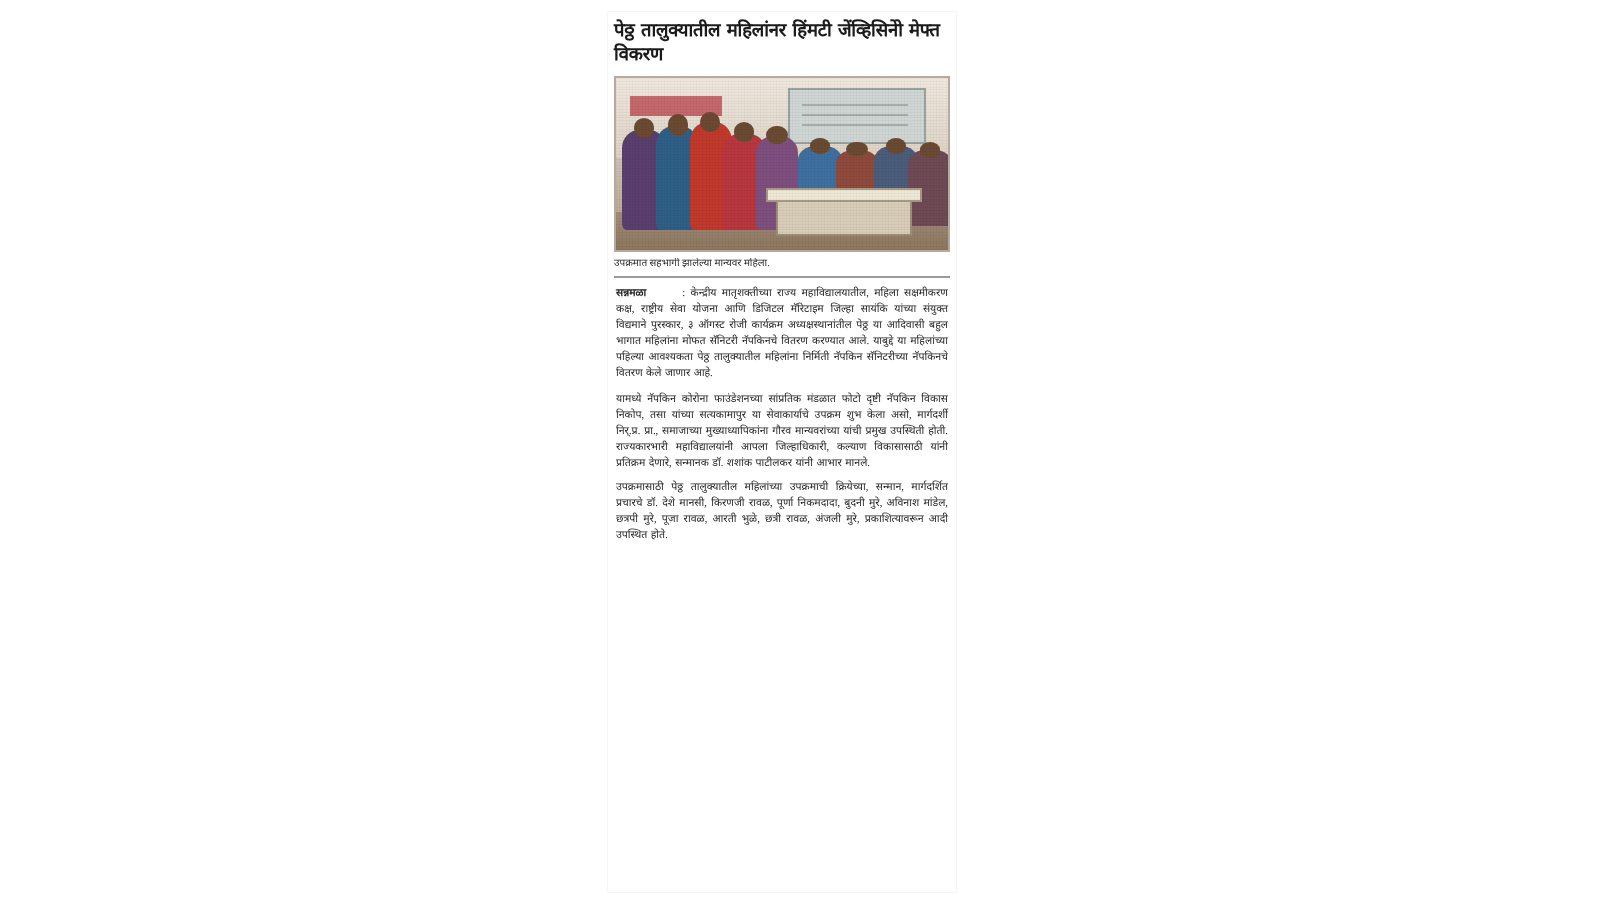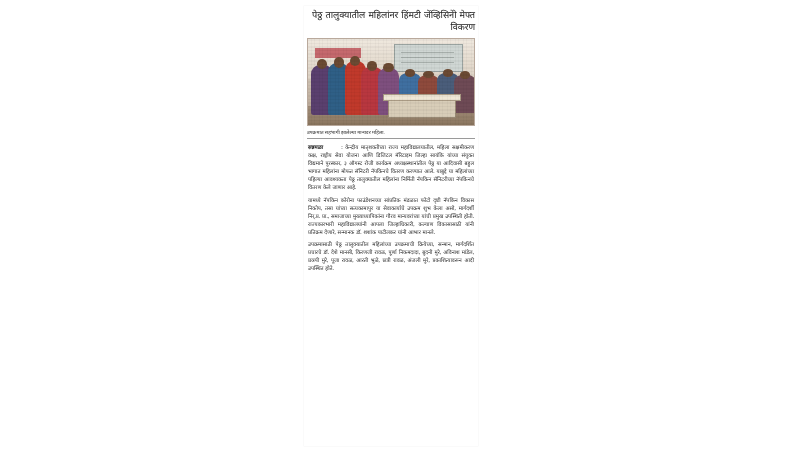--- a/index.html
+++ b/index.html
@@ -26,26 +26,26 @@
     top: 8px;
     width: 172px;
     height: 436px;
     background: #ffffff;
     overflow: hidden;
   }
 
   .headline {
     font-family: "Liberation Serif", serif;
     color: #1b1b1b;
-    font-weight: normal;
+    font-weight: bold;
     font-size: 9.2px;
     line-height: 11.5px;
     letter-spacing: -0.1px;
     padding: 2px 2px 0 2px;
-    text-align: right;
+    text-align: left;
     word-spacing: 1px;
   }
 
   .photo-wrap {
     margin: 5px 2px 0 2px;
     width: 166px;
     height: 86px;
     position: relative;
     overflow: hidden;
     background: #c9b9ac;

